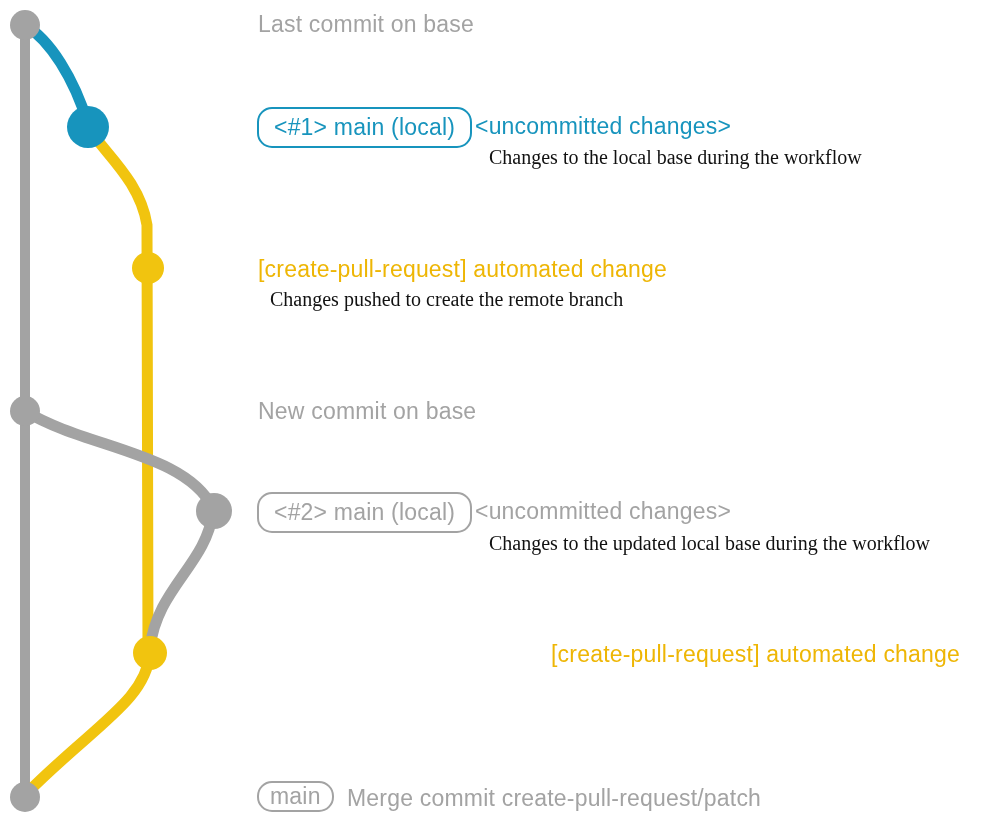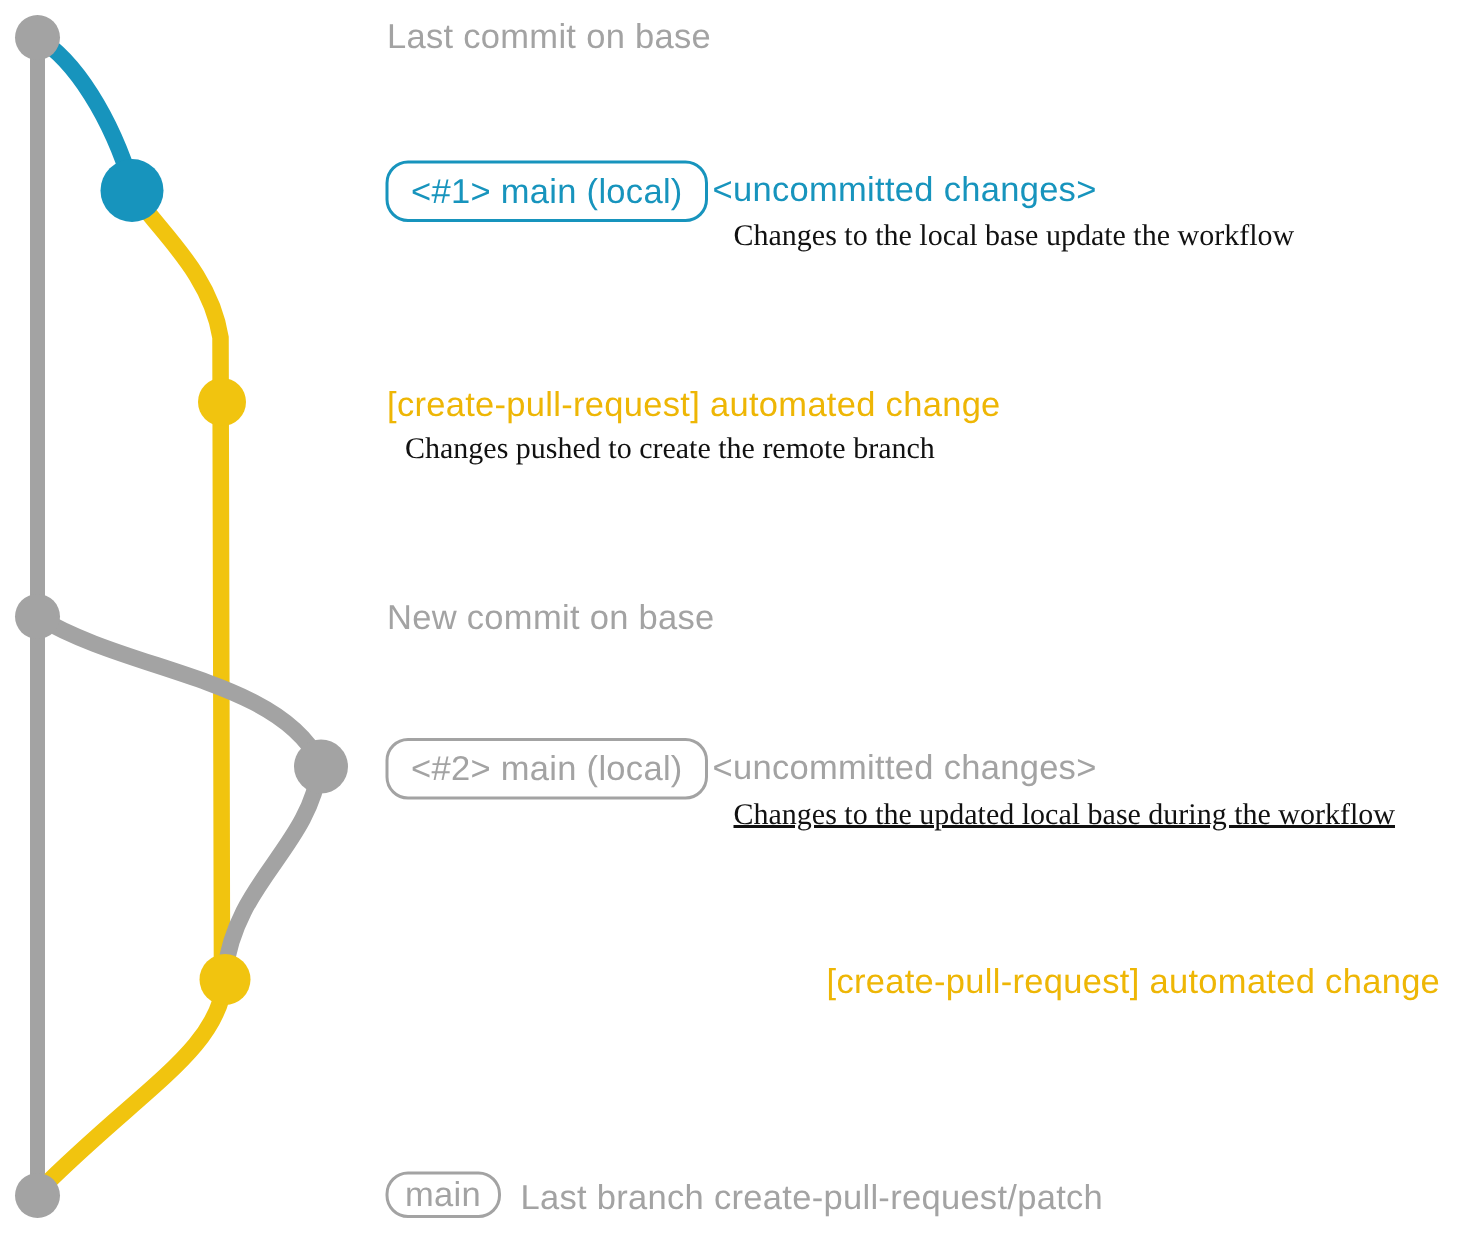--- a/index.html
+++ b/index.html
@@ -81,29 +81,29 @@
     <circle cx="25" cy="411" r="15" style="fill: var(--gray);"></circle>
     <circle cx="214" cy="511" r="18" style="fill: var(--gray);"></circle>
     <circle cx="150" cy="653" r="17" style="fill: var(--graphYellow);"></circle>
     <circle cx="25" cy="797" r="15" style="fill: var(--gray);"></circle>
   </svg>
 
   <div class="abs title" style="left:258px; top:13px;">Last commit on base</div>
 
   <div class="abs badge blue" style="left:257px; top:107px;">&lt;#1&gt; main (local)</div>
   <div class="abs heading blue" style="left:475px; top:115px;">&lt;uncommitted changes&gt;</div>
-  <div class="abs desc" style="left:489px; top:147px;">Changes to the local base update the workflow</div>
+  <div class="abs desc" style="left:489px; top:147px;">Changes to the local base during the workflow</div>
 
   <div class="abs heading yellow" style="left:258px; top:258px;">[create-pull-request] automated change</div>
   <div class="abs title" style="left:258px; top:400px;">New commit on base</div>
 
   <div class="abs desc" style="left:270px; top:289px;">Changes pushed to create the remote branch</div>
 
   <div class="abs badge gray" style="left:257px; top:492px;">&lt;#2&gt; main (local)</div>
   <div class="abs heading gray" style="left:475px; top:500px;">&lt;uncommitted changes&gt;</div>
-  <div class="abs desc" style="left:489px; top:533px;text-decoration:underline;">Changes to the updated local base during the workflow</div>
+  <div class="abs desc" style="left:489px; top:533px;">Changes to the updated local base during the workflow</div>
 
   <div class="abs heading yellow" style="left:551px; top:643px;">[create-pull-request] automated change</div>
 
   <div class="abs badge gray small" style="left:257px; top:781px;">main</div>
-  <div class="abs heading gray" style="left:347px; top:787px;">Last branch create-pull-request/patch</div>
+  <div class="abs heading gray" style="left:347px; top:787px;">Merge commit create-pull-request/patch</div>
 
 </div>
 
 </body></html>

